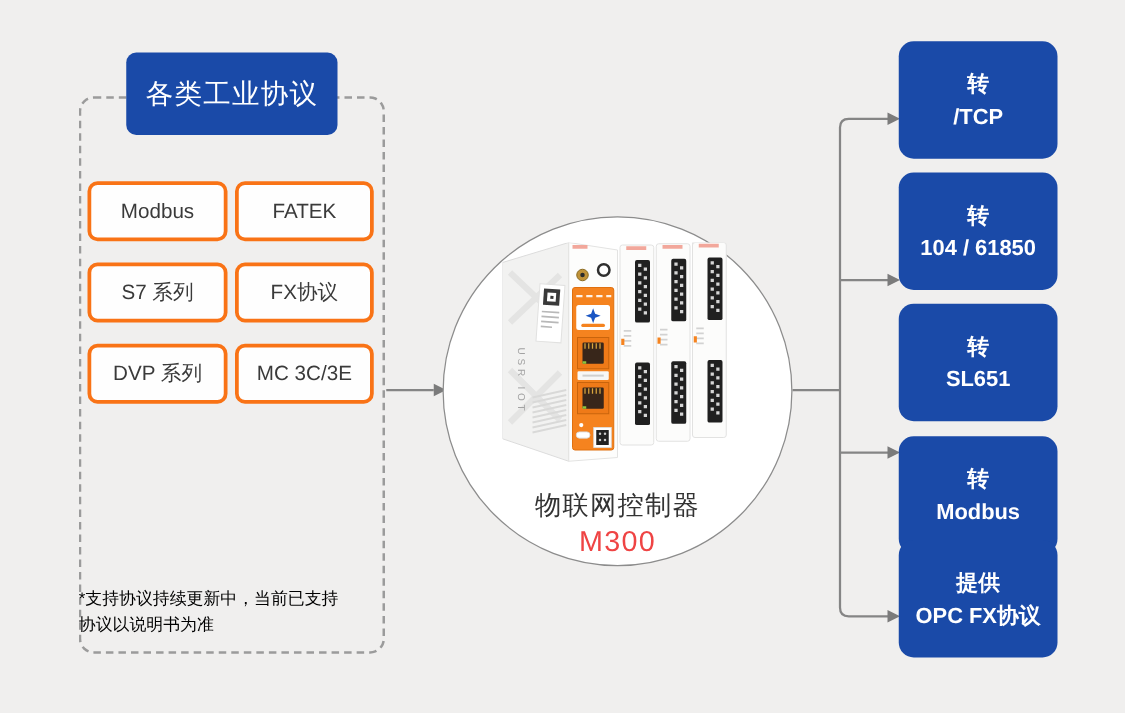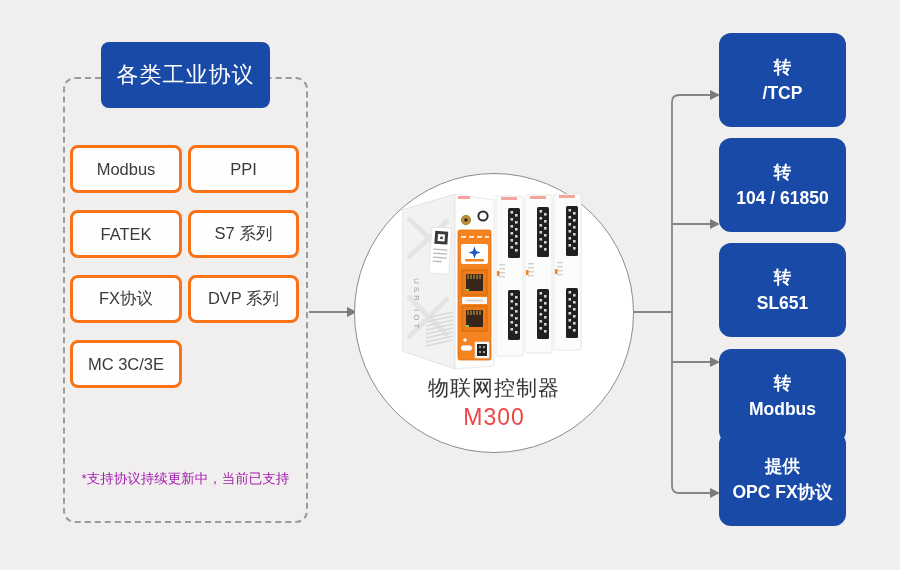--- a/index.html
+++ b/index.html
@@ -28,31 +28,31 @@
     display:grid; grid-template-columns:112px 111px; column-gap:6px; row-gap:17px;
     z-index:2;
   }
   .chip {
     height:48px; background:#fefefe; border:3px solid #f97316; border-radius:8px;
     display:flex; align-items:center; justify-content:center;
     font-size:16.5px; color:#3a3a3a;
   }
   .panel-note {
     position:absolute; left:63px; top:469px; width:245px;
-    text-align:center; font-size:13.5px; color:#a21caf; line-height:1.55; z-index:2;
+    font-size:13.5px; color:#000000; line-height:1.55; z-index:2;
   }
 
   
   .device-circle {
     position:absolute; left:354px; top:173px; width:280px; height:280px;
     background:#ffffff; border:1.5px solid #8c8c8c; border-radius:50%;
     display:flex; flex-direction:column; align-items:center; z-index:2;
   }
   .device-art { margin-top:20px; width:184px; height:178px; }
-  .device-name1 { margin-top:2px; font-size:21px; color:#333; letter-spacing:1px; }
+  .device-name1 { margin-top:18px; font-size:21px; color:#333; letter-spacing:1px; }
   .device-name2 { margin-top:2px; font-size:23px; color:#ef4444; letter-spacing:1px; }
 
   
   .out-box {
     position:absolute; left:719px; width:127px; height:94px;
     background:#1a4aa8; border-radius:12px; color:#fff;
     display:flex; flex-direction:column; align-items:center; justify-content:center;
     font-size:17.5px; font-weight:600; line-height:1.5; text-align:center; z-index:2;
   }
   .out-box span { display:block; }
@@ -84,30 +84,30 @@
       <polygon points="710,357 710,367 720,362"></polygon>
       <polygon points="710,488 710,498 720,493"></polygon>
     </g>
   </svg>
 
   <div class="proto-panel"></div>
   <div class="panel-title">各类工业协议</div>
 
   <div class="chip-grid">
     <div class="chip">Modbus</div>
-    <div class="chip">PPI</div>
     <div class="chip">FATEK</div>
     <div class="chip">S7 系列</div>
     <div class="chip">FX协议</div>
     <div class="chip">DVP 系列</div>
     <div class="chip">MC 3C/3E</div>
   </div>
 
   <div class="panel-note">
     <div>*支持协议持续更新中，当前已支持</div>
+    <div>协议以说明书为准</div>
   </div>
 
   <div class="device-circle">
     <svg class="device-art" viewBox="0 0 184 178">
 
       <polygon points="152,0 178,7 178,140 170,152" fill="#f4f4f3" stroke="#e3e3e2" stroke-width="0.8"></polygon>
 
       <g>
         <polygon points="0,16 53,0 53,175 0,157" fill="#f2f2f1" stroke="#dcdcdc" stroke-width="0.8"></polygon>
 

